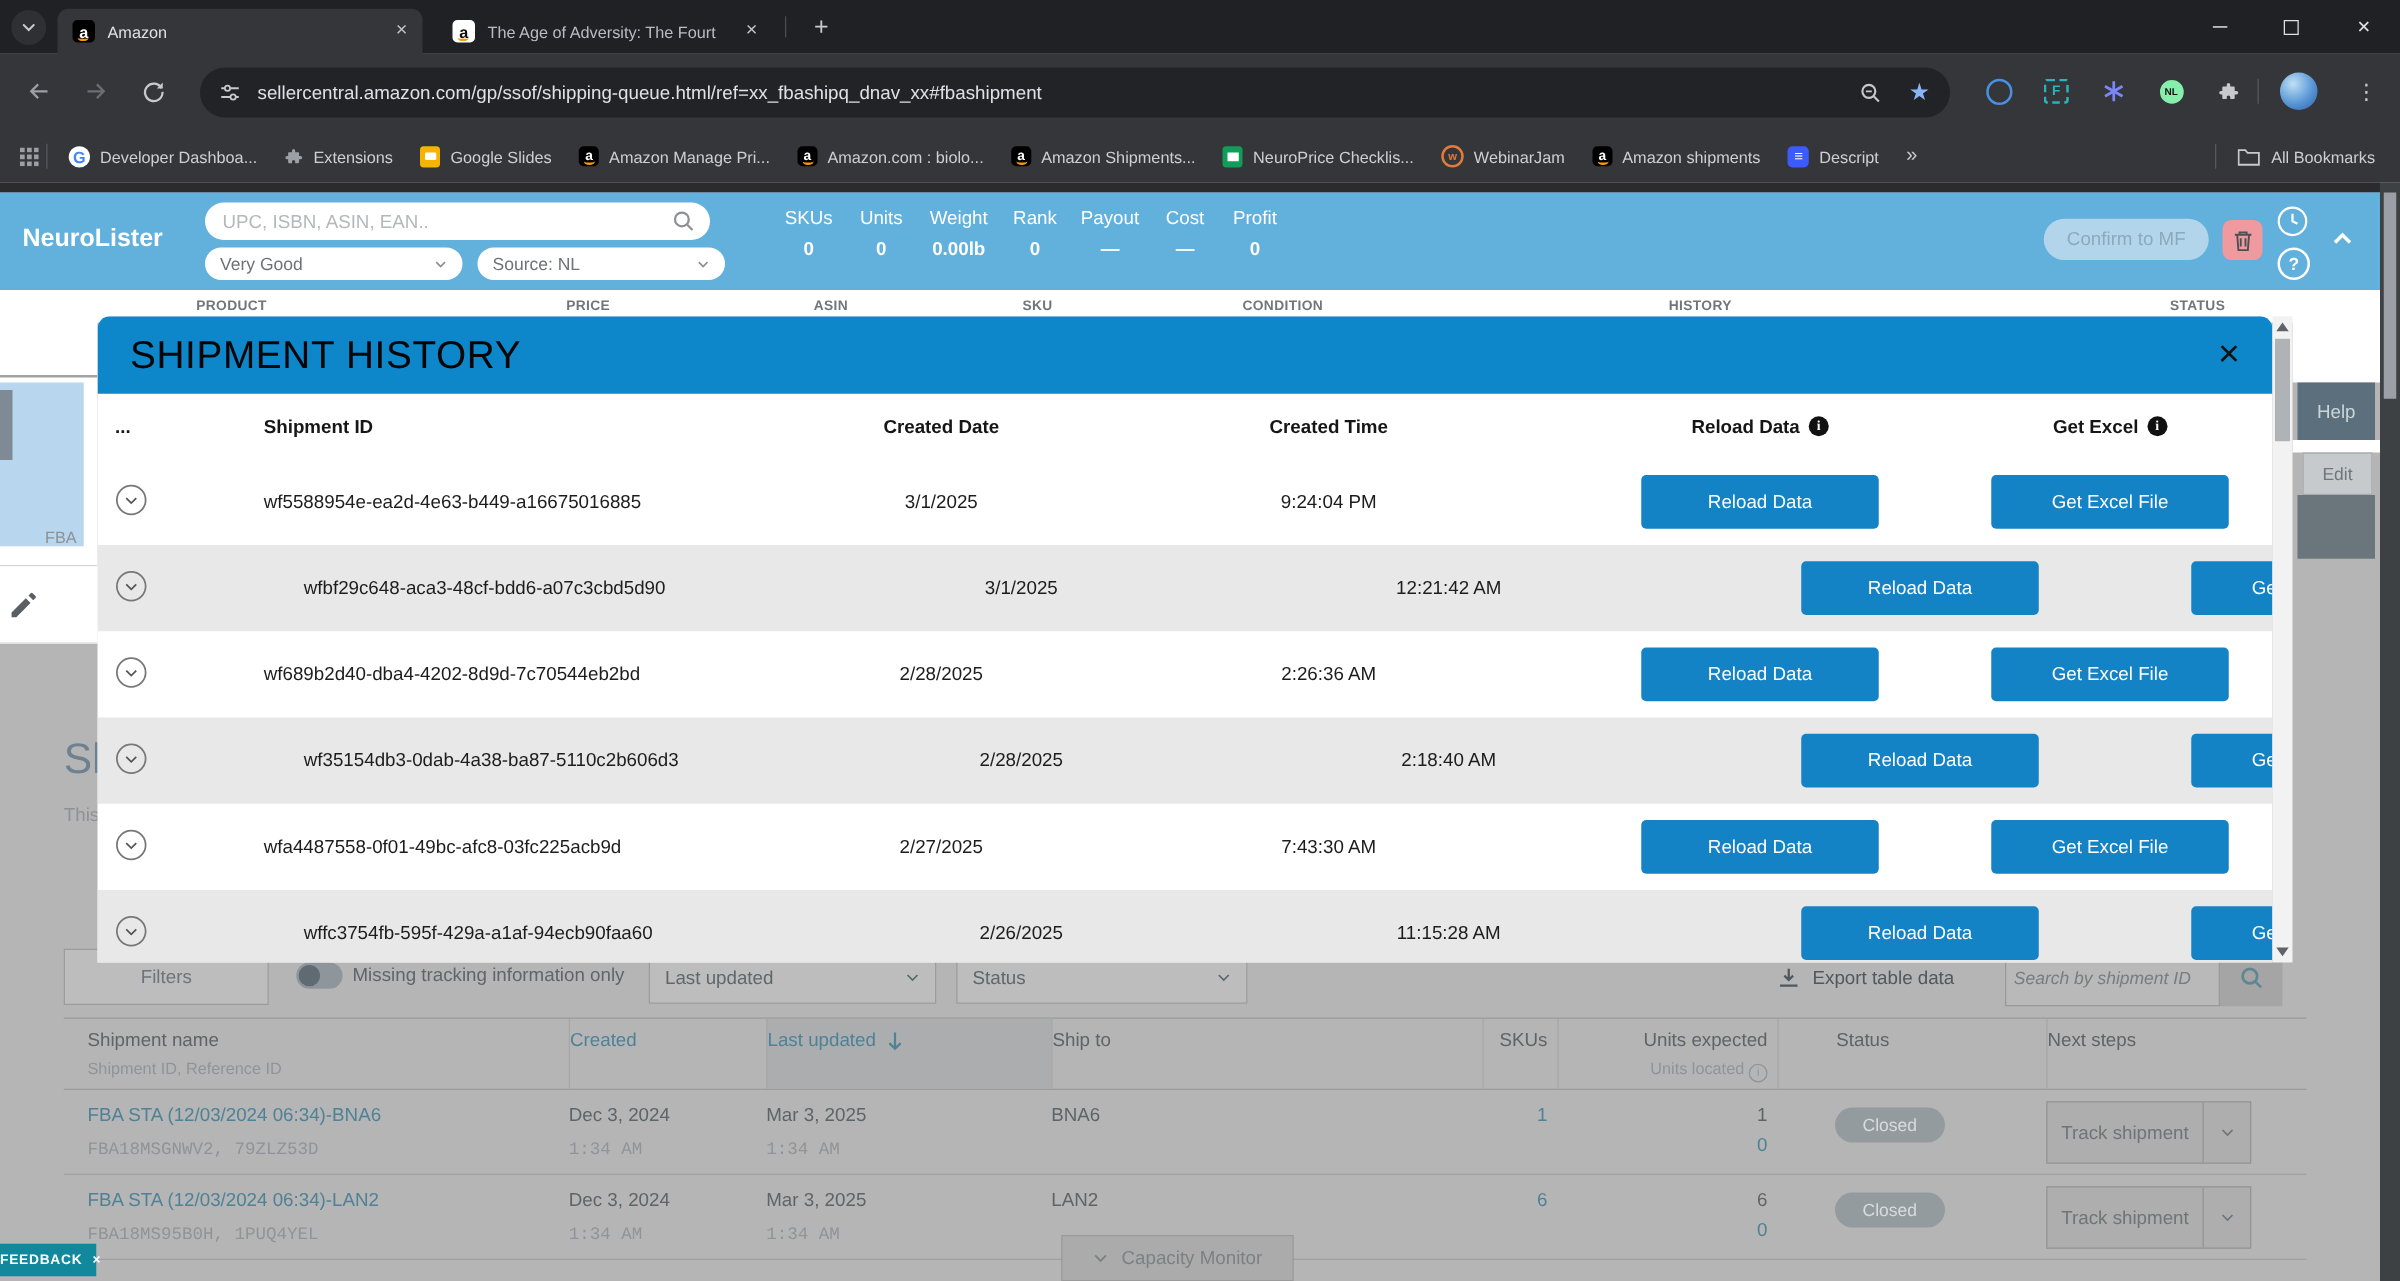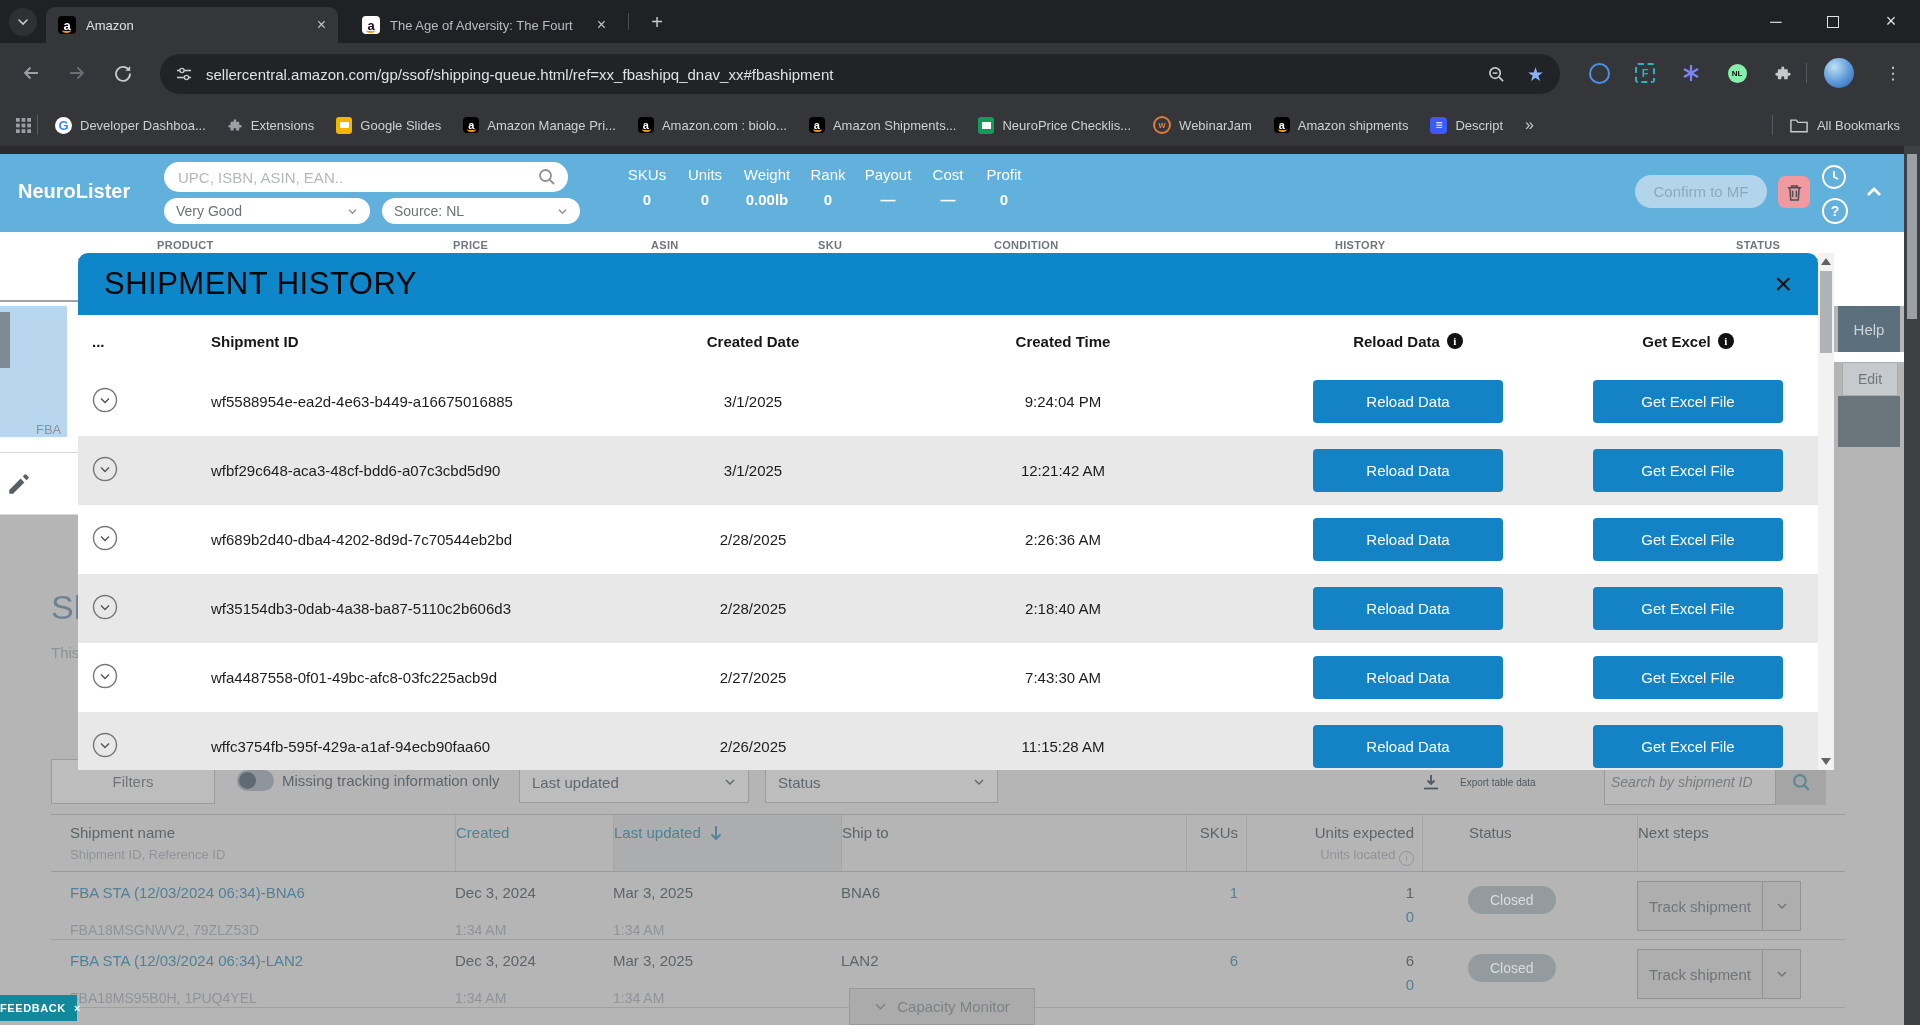--- a/index.html
+++ b/index.html
@@ -79,55 +79,55 @@
   .editbtn{position:absolute;top:130px;left:1842px;width:56px;height:34px;background:#c6cacd;border:1px solid #a7acaf;color:#6e777c;font-size:14px;box-sizing:border-box;}
   .darkblock{position:absolute;top:164px;left:1838px;width:62px;height:51px;background:#6a757c;}
   .shhead{position:absolute;top:356px;left:51px;font-size:34px;color:#6e8191;}
   .thistxt{position:absolute;top:412px;left:51px;font-size:15px;color:#8d9296;}
 
   .filtersbtn{position:absolute;top:527px;left:51px;width:164px;height:45px;border:1px solid #9c9c9c;background:#bdbdbd;color:#6f7478;font-size:15px;box-sizing:border-box;}
   .toggle{position:absolute;top:538px;left:237px;width:37px;height:21px;border-radius:11px;background:#8f969b;}
   .knob{position:absolute;top:2px;left:2px;width:17px;height:17px;border-radius:50%;background:#5f6a72;}
   .toglbl{position:absolute;top:540px;left:282px;font-size:15px;color:#5f666b;}
   .psel{position:absolute;top:529px;height:42px;background:#bdbdbd;border:1px solid #9c9c9c;color:#5d686e;font-size:15px;display:flex;align-items:center;justify-content:space-between;padding:0 12px;box-sizing:border-box;}
-  .export{position:absolute;top:541px;left:1422px;display:flex;align-items:center;gap:20px;color:#4e585e;font-size:10px;}
+  .export{position:absolute;top:541px;left:1422px;display:flex;align-items:center;gap:10px;color:#4e585e;font-size:15px;}
   .shipsearch{position:absolute;top:527px;left:1604px;width:172px;height:46px;background:#b9b9b9;border:1px solid #999;box-sizing:border-box;display:flex;align-items:center;padding:0 4px;}
   .shipsearch input{border:0;outline:0;background:transparent;font-style:italic;font-size:14px;color:#767d81;width:100%;font-family:"Liberation Sans",sans-serif;}
   .shipsearch input::placeholder{color:#767d81;}
   .searchbtn{position:absolute;top:527px;left:1776px;width:50px;height:46px;background:#a5a5a5;color:#5e8794;}
 
   .btable{position:absolute;top:582px;left:51px;width:1794px;}
   .gridcols{display:grid;grid-template-columns:404px 158px 228px 345px 60px 176px 215px 208px;}
   .bth{height:58px;border-top:1px solid #9b9b9b;border-bottom:1px solid #9b9b9b;color:#5d6569;font-size:15px;box-sizing:border-box;}
   .bth>div{padding-top:9px;border-left:1px solid #a6a6a6;box-sizing:border-box;}
   .bth>div:first-child{border-left:0;padding-left:19px;}
   .hsub{font-size:13px;color:#8e9499;margin-top:6px;}
   .teal{color:#4f8296;}
   .sortedcol{background:#acadae;}
   .btr{height:68px;border-bottom:1px solid #a0a0a0;box-sizing:border-box;font-size:15px;color:#5d6569;}
   .btr>div{padding-top:12px;}
   .btr>div:first-child{padding-left:19px;}
-  .rsub{font-size:14px;color:#8e9499;margin-top:21px;}
+  .rsub{font-size:14px;color:#8e9499;margin-top:11px;font-family:Liberation Mono, monospace;}
   .ralign{text-align:right;padding-right:8px;}
   .pill{display:inline-block;margin-left:46px;margin-top:2px;padding:6px 22px;border-radius:16px;background:#949b9f;color:#d9dcdd;font-size:14px;}
   .track{width:164px;height:50px;background:#aeaeae;border:1px solid #939393;display:grid;grid-template-columns:1fr 38px;align-items:center;color:#6e7578;font-size:15px;box-sizing:border-box;margin-top:-3px;}
   .track .cap{border-left:1px solid #939393;height:100%;display:flex;align-items:center;justify-content:center;}
   .capacity{position:absolute;top:756px;left:849px;width:186px;height:37px;background:#ababab;border:1px solid #9a9a9a;display:flex;align-items:center;justify-content:center;gap:10px;color:#7b8286;font-size:15px;box-sizing:border-box;}
   .feedback{position:absolute;top:763px;left:0;width:77px;height:26px;background:#12889c;color:#fff;font-size:11px;font-weight:bold;letter-spacing:.6px;display:flex;align-items:center;gap:8px;}
 
   
   .modal{position:absolute;left:78px;top:253px;width:1740px;height:517px;background:#fff;border-radius:10px 10px 0 0;z-index:40;overflow:hidden;}
   .mhead{height:62px;background:#0d86ca;display:flex;align-items:center;padding:0 26px;box-sizing:border-box;}
   .mtitle{font-size:31px;font-weight:500;color:#060606;letter-spacing:.5px;}
   .mclose{margin-left:auto;font-size:30px;font-weight:300;color:#111;line-height:1;}
   .mcols{display:grid;grid-template-columns:119px 441px 230px 390px 300px 260px;height:52px;align-items:center;font-weight:bold;font-size:15px;color:#161616;}
   .mcols .ctr,.mrow .ctr{text-align:center;}
   .mrows{height:403px;overflow:hidden;}
   .mrow{display:grid;grid-template-columns:119px 441px 230px 390px 300px 260px;height:69px;align-items:center;font-size:15px;color:#1d1d1d;}
-  .mrow.alt{background:#e8e8e8;}
+  .mrow.alt{background:#e8e8e8;gap:32px;}
   .padl{padding-left:14px;}
   .bluebtn{width:190px;height:43px;background:#1383c6;color:#fff;border-radius:4px;font-size:15px;margin:0 auto;display:flex;align-items:center;justify-content:center;}
   .info-i{display:inline-flex;width:16px;height:16px;border-radius:50%;background:#111;color:#fff;font-size:11px;font-weight:bold;align-items:center;justify-content:center;vertical-align:-3px;margin-left:7px;font-family:"Liberation Serif",serif;}
   .hdrgrp{display:inline-flex;align-items:center;}
 
   
   .mscroll{position:absolute;left:1818px;top:253px;width:16px;height:517px;background:#f2f2f2;z-index:41;}
   .mthumb{position:absolute;top:18px;left:2px;width:12px;height:82px;background:#b0b3b5;}
   .tri-up{width:0;height:0;border-left:5px solid transparent;border-right:5px solid transparent;border-bottom:7px solid #5f6368;margin:5px auto 0;}
   .tri-dn{width:0;height:0;border-left:5px solid transparent;border-right:5px solid transparent;border-top:7px solid #5f6368;position:absolute;bottom:5px;left:3px;}

